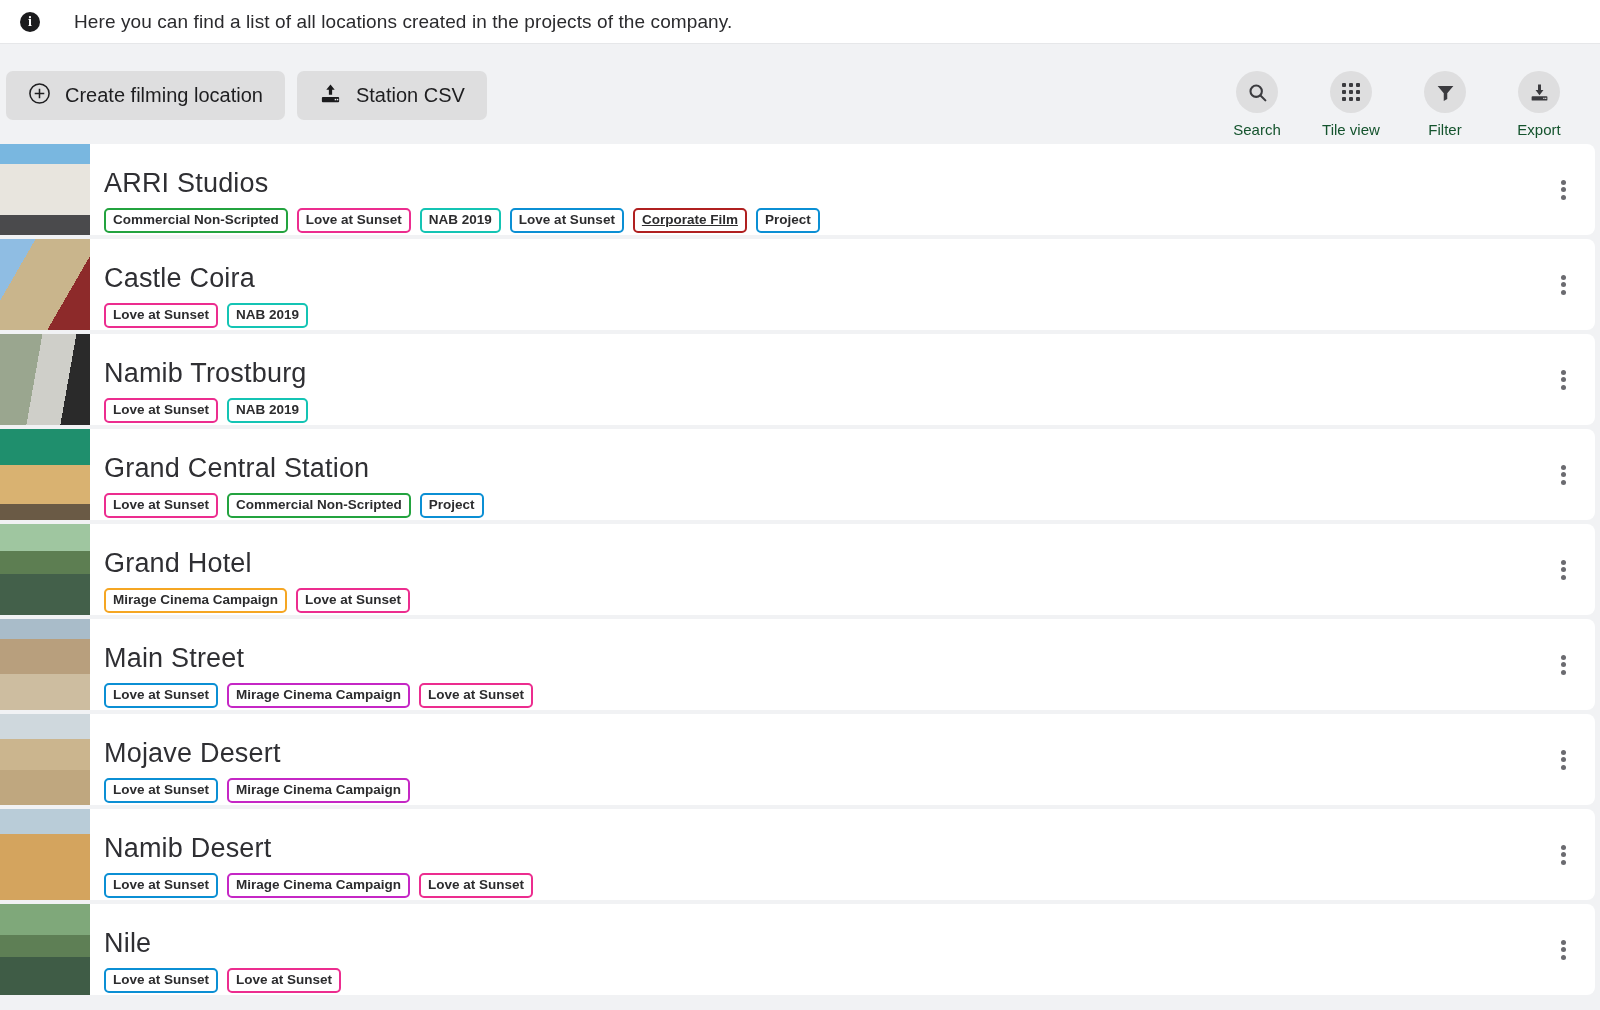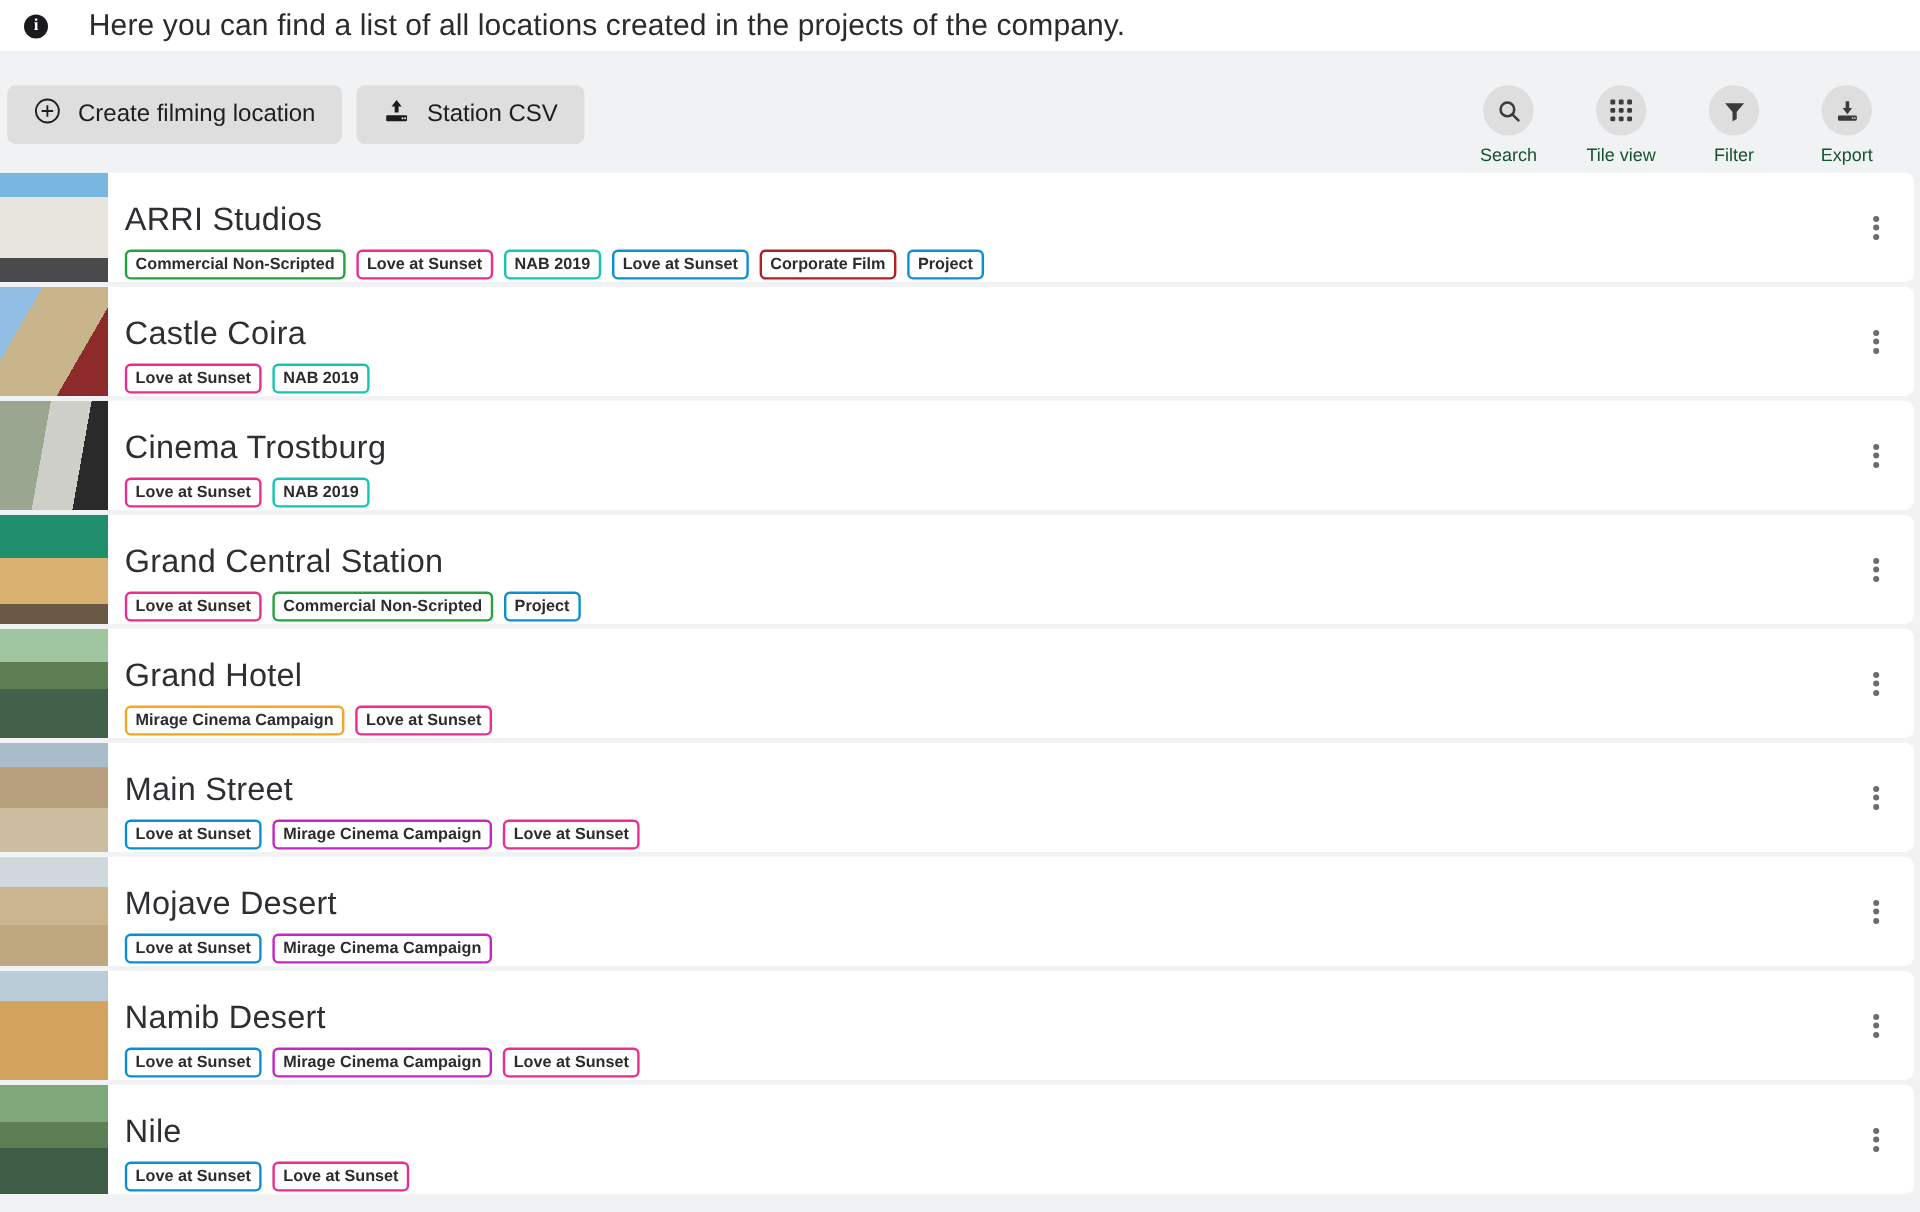--- a/index.html
+++ b/index.html
@@ -29,21 +29,21 @@
     font-weight: bold;
     font-family: "Liberation Serif", serif;
     display: flex;
     align-items: center;
     justify-content: center;
     flex: none;
     line-height: 1;
   }
   .info-text {
     margin-left: 34px;
-    font-size: 25px;
+    font-size: 19px;
     color: #2b2b2e;
     letter-spacing: .1px;
     text-align: right;
   }
 
   
   .toolbar {
     height: 100px;
     background: #f1f2f4;
     display: flex;
@@ -254,21 +254,21 @@
 <div class="list" id="list">
     <div class="row">
       <div class="thumb" style="background-image: linear-gradient(rgb(121, 183, 224) 0px, rgb(121, 183, 224) 22%, rgb(232, 229, 222) 22%, rgb(232, 229, 222) 78%, rgb(74, 74, 76) 78%, rgb(74, 74, 76) 100%);"></div>
       <div class="row-body">
         <div class="row-title">ARRI Studios</div>
         <div class="tags">
           <span class="tag" style="border-color: rgb(35, 163, 63);">Commercial Non-Scripted</span>
           <span class="tag" style="border-color: rgb(236, 45, 143);">Love at Sunset</span>
           <span class="tag" style="border-color: rgb(20, 196, 180);">NAB 2019</span>
           <span class="tag" style="border-color: rgb(11, 143, 212);">Love at Sunset</span>
-          <span class="tag" style="border-color: rgb(176, 32, 32);">Corporate Film</span>
+          <span class="tag" style="border-color: rgb(176, 32, 32); text-decoration: underline;">Corporate Film</span>
           <span class="tag" style="border-color: rgb(11, 143, 212);">Project</span>
         </div>
       </div>
       <div class="kebab">
         <div>
           <span></span>
           <span></span>
           <span></span>
         </div>
       </div>
@@ -286,21 +286,21 @@
         <div>
           <span></span>
           <span></span>
           <span></span>
         </div>
       </div>
     </div>
     <div class="row">
       <div class="thumb" style="background-image: linear-gradient(100deg, rgb(154, 166, 143) 0px, rgb(154, 166, 143) 40%, rgb(207, 207, 201) 40%, rgb(207, 207, 201) 72%, rgb(42, 42, 42) 72%, rgb(42, 42, 42) 100%);"></div>
       <div class="row-body">
-        <div class="row-title">Cinema Trostburg</div>
+        <div class="row-title">Namib Trostburg</div>
         <div class="tags">
           <span class="tag" style="border-color: rgb(236, 45, 143);">Love at Sunset</span>
           <span class="tag" style="border-color: rgb(20, 196, 180);">NAB 2019</span>
         </div>
       </div>
       <div class="kebab">
         <div>
           <span></span>
           <span></span>
           <span></span>

